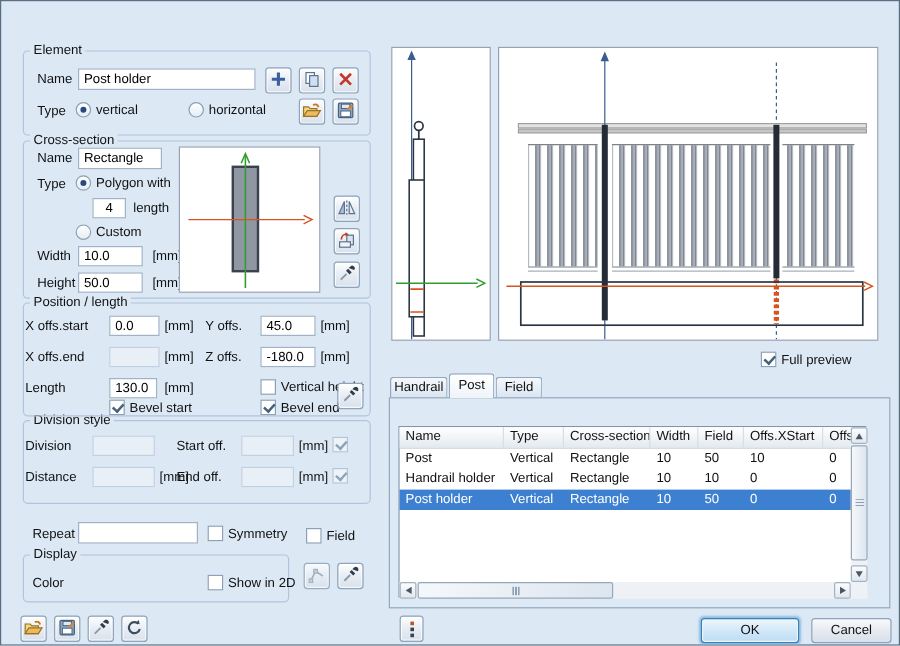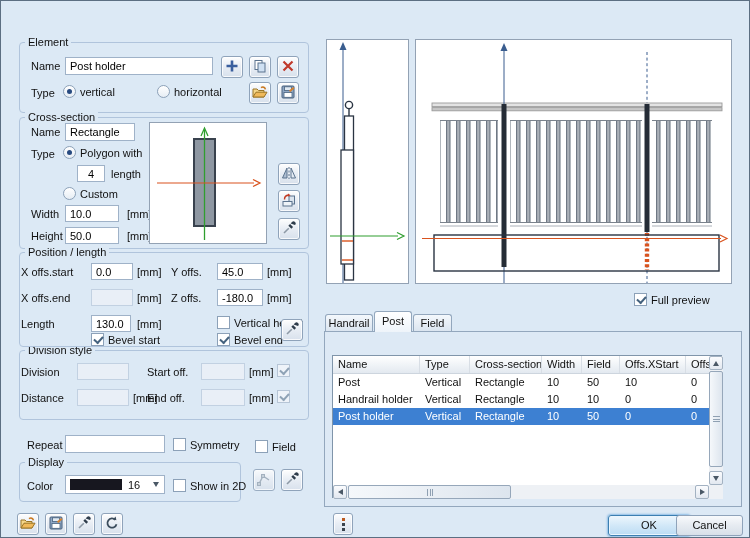--- a/index.html
+++ b/index.html
@@ -76,21 +76,21 @@
   .tri.right { border-top:3.5px solid transparent; border-bottom:3.5px solid transparent; border-left:5px solid #4a5866; }
 
   
   .combo { position:absolute; background:#fff; border:1px solid #9fb2c8; display:flex; align-items:center; cursor:pointer; }
   .combo .carr { margin-left:auto; margin-right:5px; }
   .swatch { width:52px; height:11px; margin-left:4px; border:1px solid #111; }
 
   
   .pbtn { position:absolute; height:21px; border-radius:3px; text-align:center; line-height:19px; cursor:pointer; }
   #okbtn { left:583px; top:514px; width:82px; border:1px solid #3c7fb1;
-    background:linear-gradient(180deg,#edf6fd,#d2e8f8 50%,#bcdcf4); box-shadow:0 0 2px 1px #8cbde6, inset 0 0 0 1px #eaf5fd;margin-left:24px; }
+    background:linear-gradient(180deg,#edf6fd,#d2e8f8 50%,#bcdcf4); box-shadow:0 0 2px 1px #8cbde6, inset 0 0 0 1px #eaf5fd; }
   #cancelbtn { left:675px; top:514px; width:67px; border:1px solid #8fa3ba;
     background:linear-gradient(180deg,#f8fafc,#e6ebf1 50%,#d8e0e9); }
 
   .dots { display:flex; flex-direction:column; gap:2px; align-items:center; }
   .dots i { width:3px; height:3px; background:#39434e; }
   .dots i.o { background:#bb5a1f; }
 </style>
 </head>
 <body>
 
@@ -266,25 +266,20 @@
     </div>
 
   <span class="lbl" style="left:26px;top:438px">Repeat</span>
   <input class="inp" style="left: 64px; top: 434px; width: 100px;">
   <div class="chk" style="left:172px;top:437px">
     <span class="box"></span>
     <span>Symmetry</span>
     </div>
 
   <span class="lbl" style="left:26px;top:479px">Color</span>
-  <div class="combo" style="left:64px;top:474px;width:100px;height:19px">
-    <span class="swatch" style="background:#17171f;border-color:#17171f"></span>
-    <span style="margin-left:6px">16</span>
-    <span class="carr tri down"></span>
-    </div>
   <div class="chk" style="left:172px;top:478px">
     <span class="box"></span>
     <span>Show in 2D</span>
     </div>
 
   <div class="chk" style="left:254px;top:439px">
     <span class="box"></span>
     <span>Field</span>
     </div>
   <div class="tbtn dis" style="left:252px;top:468px">

